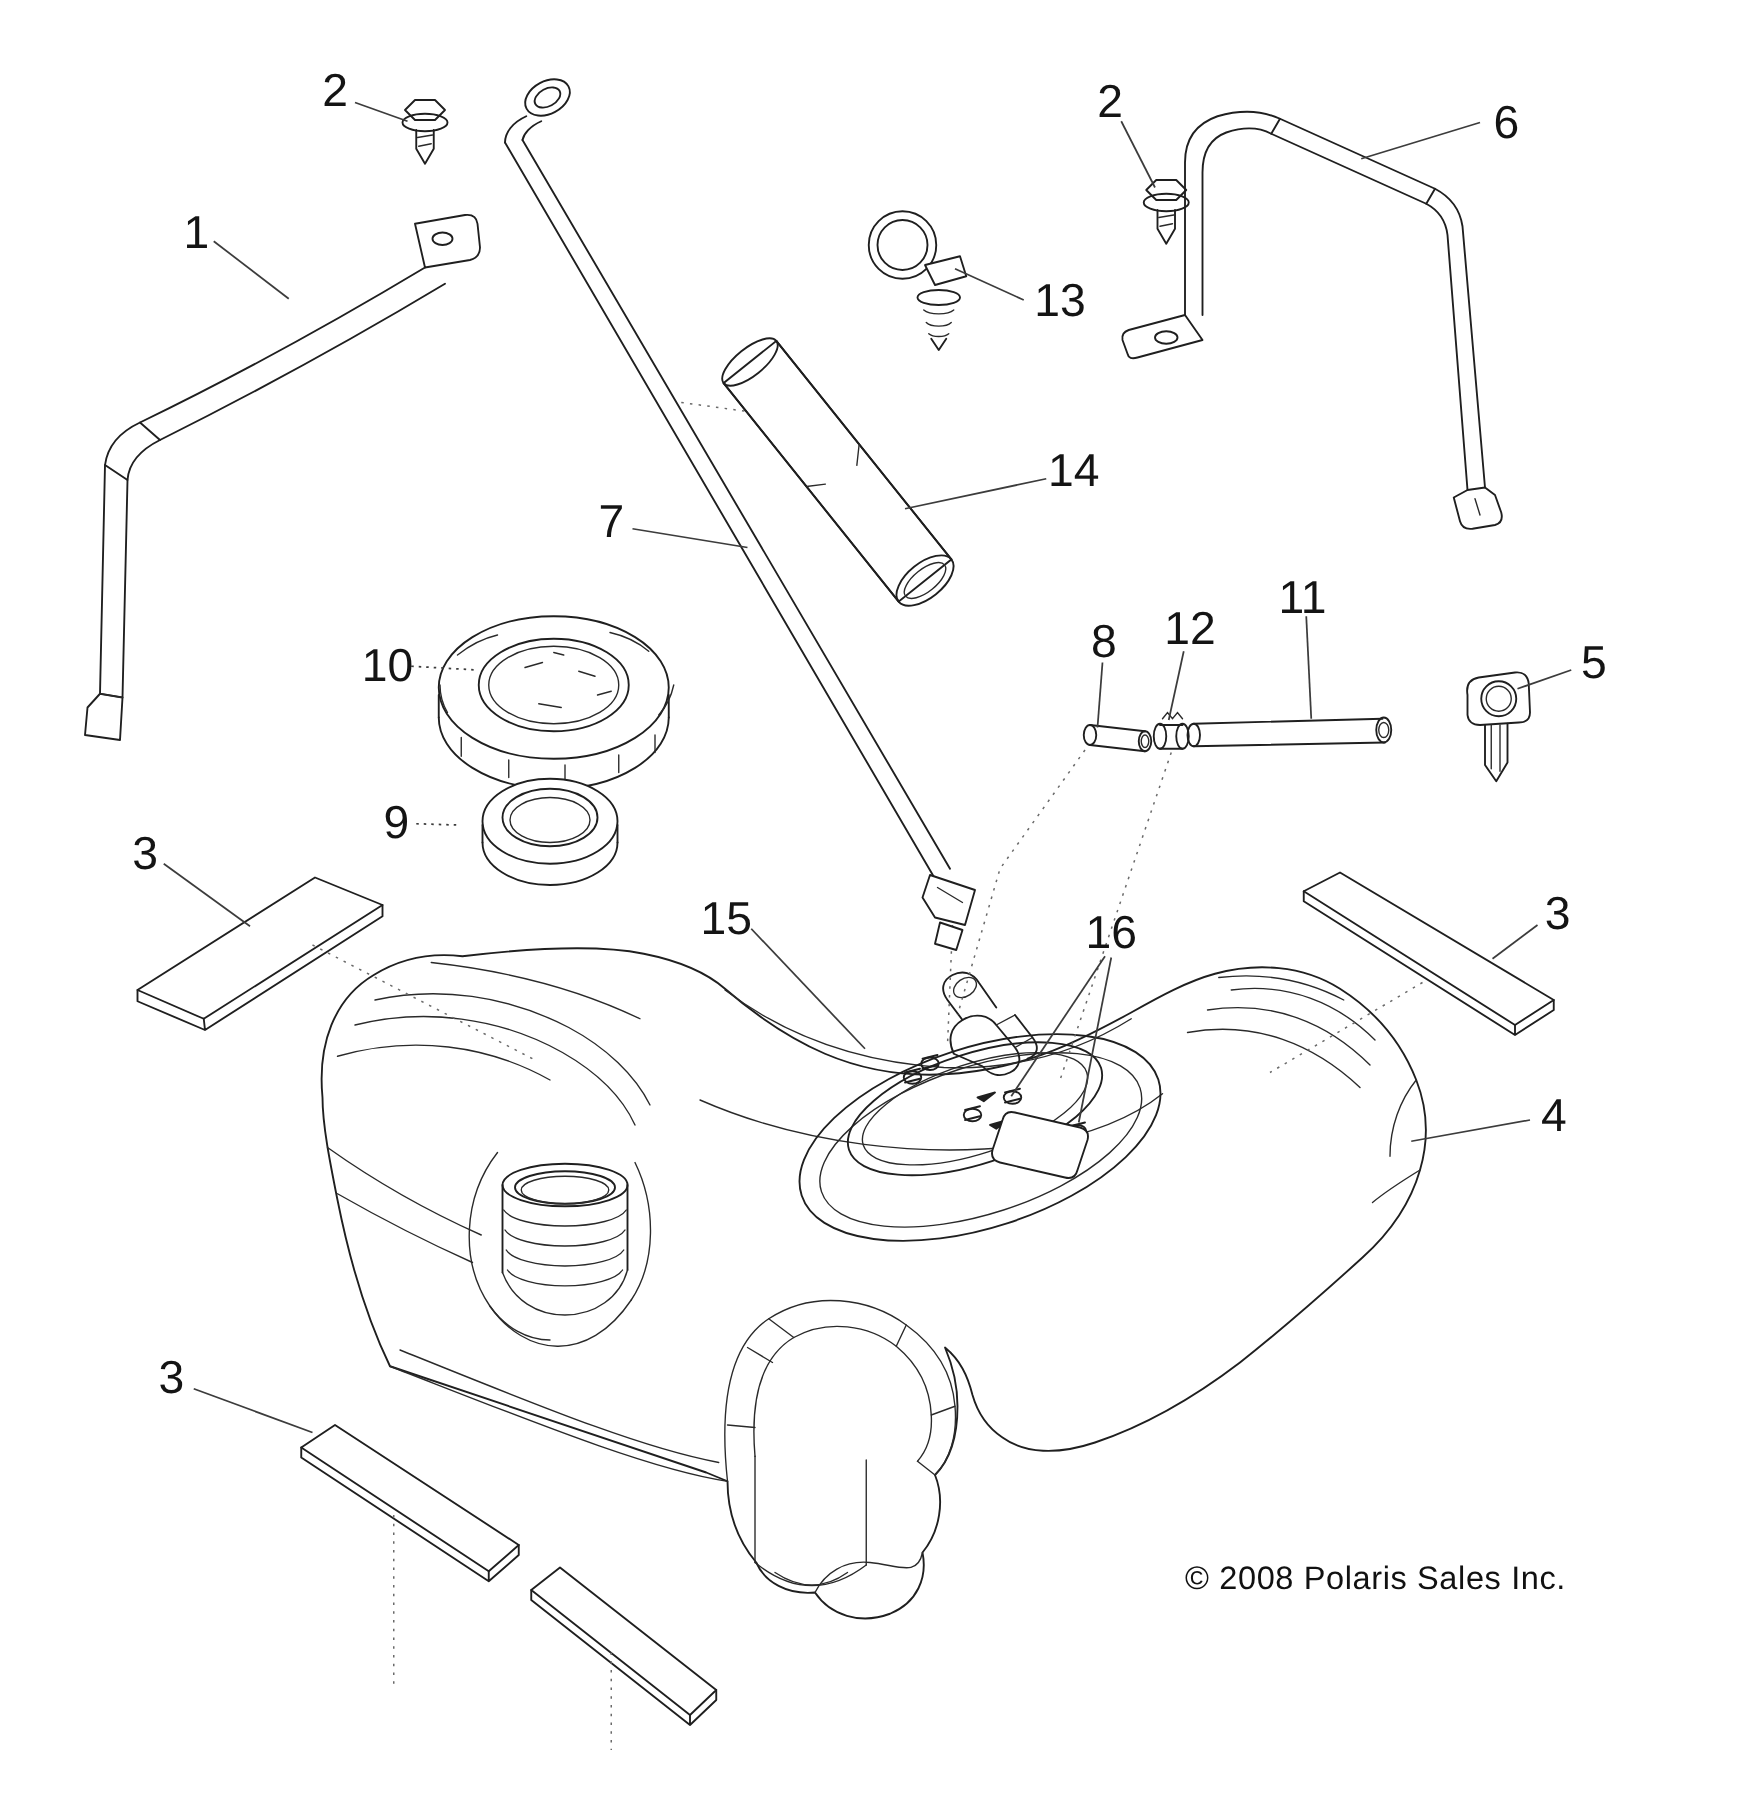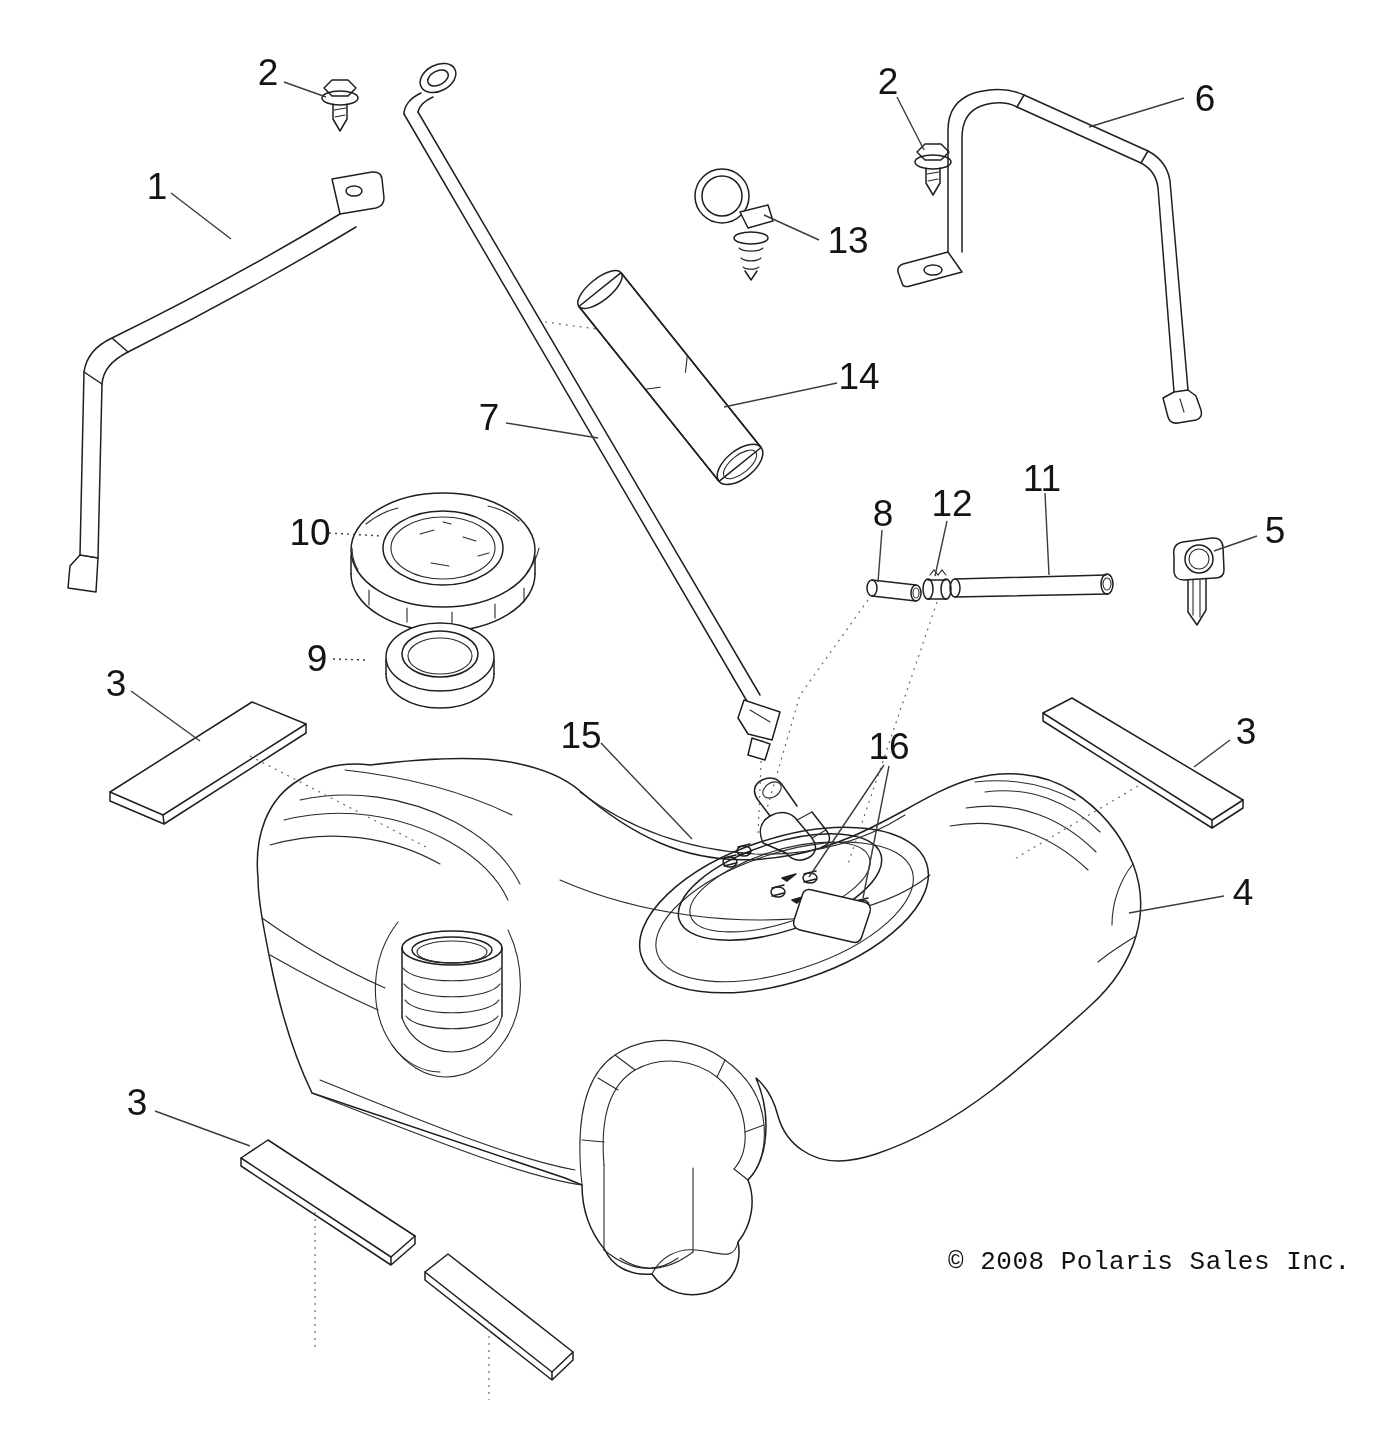--- a/index.html
+++ b/index.html
@@ -7,21 +7,21 @@
           font-family:"Liberation Sans", sans-serif;}
   svg{position:absolute;left:0;top:0;}
   .part{stroke:#1f1f1f;stroke-width:1.5;fill:none;stroke-linecap:round;stroke-linejoin:round;}
   .part-f{stroke:#1f1f1f;stroke-width:1.5;fill:#ffffff;stroke-linejoin:round;}
   .thin{stroke:#2a2a2a;stroke-width:1.1;fill:none;stroke-linecap:round;}
   .dotted{stroke:#6a6a6a;stroke-width:1.2;fill:none;stroke-dasharray:2 5;}
   .leader{stroke:#3c3c3c;stroke-width:1.4;fill:none;}
   .leader.dashed{stroke-dasharray:2 4;}
   .callout-num{font-family:"Liberation Sans", sans-serif;font-size:37px;fill:#141414;}
   .copyright{position:absolute;left:948px;top:1247px;font-size:26px;color:#111;
-             letter-spacing:0.5px;white-space:nowrap;font-family:Liberation Mono, monospace;}
+             letter-spacing:0.5px;white-space:nowrap;}
 </style>
 </head>
 <body>
 
 <div class="canvas">
 <svg width="1394" height="1447" viewBox="0 0 1394 1447">
 
   <g>
     <path class="part-f" d="M258,878
       C254,836 267,799 299,780 C320,767 345,762 370,765

